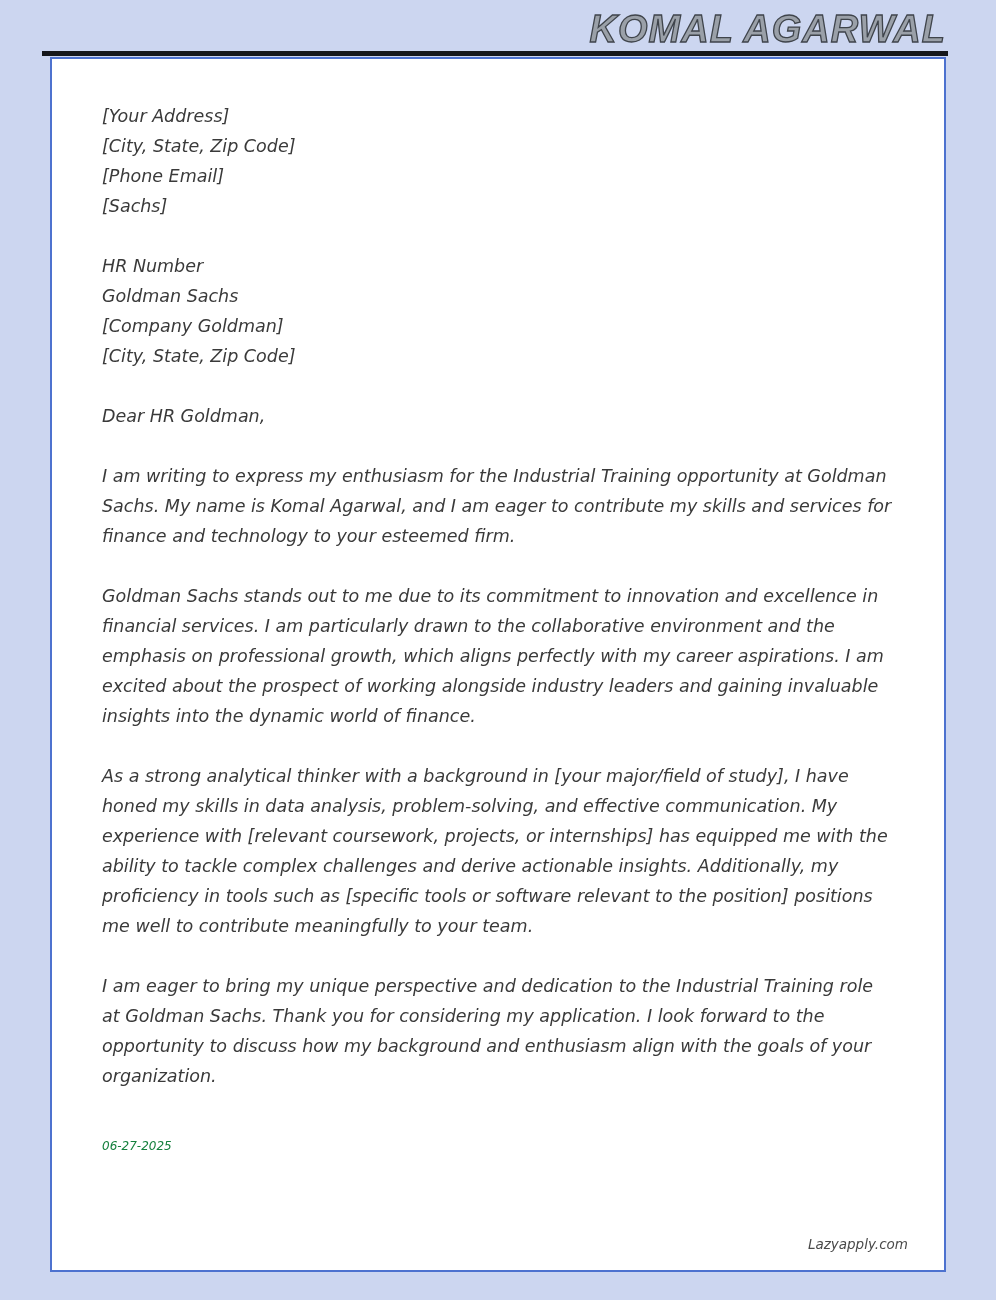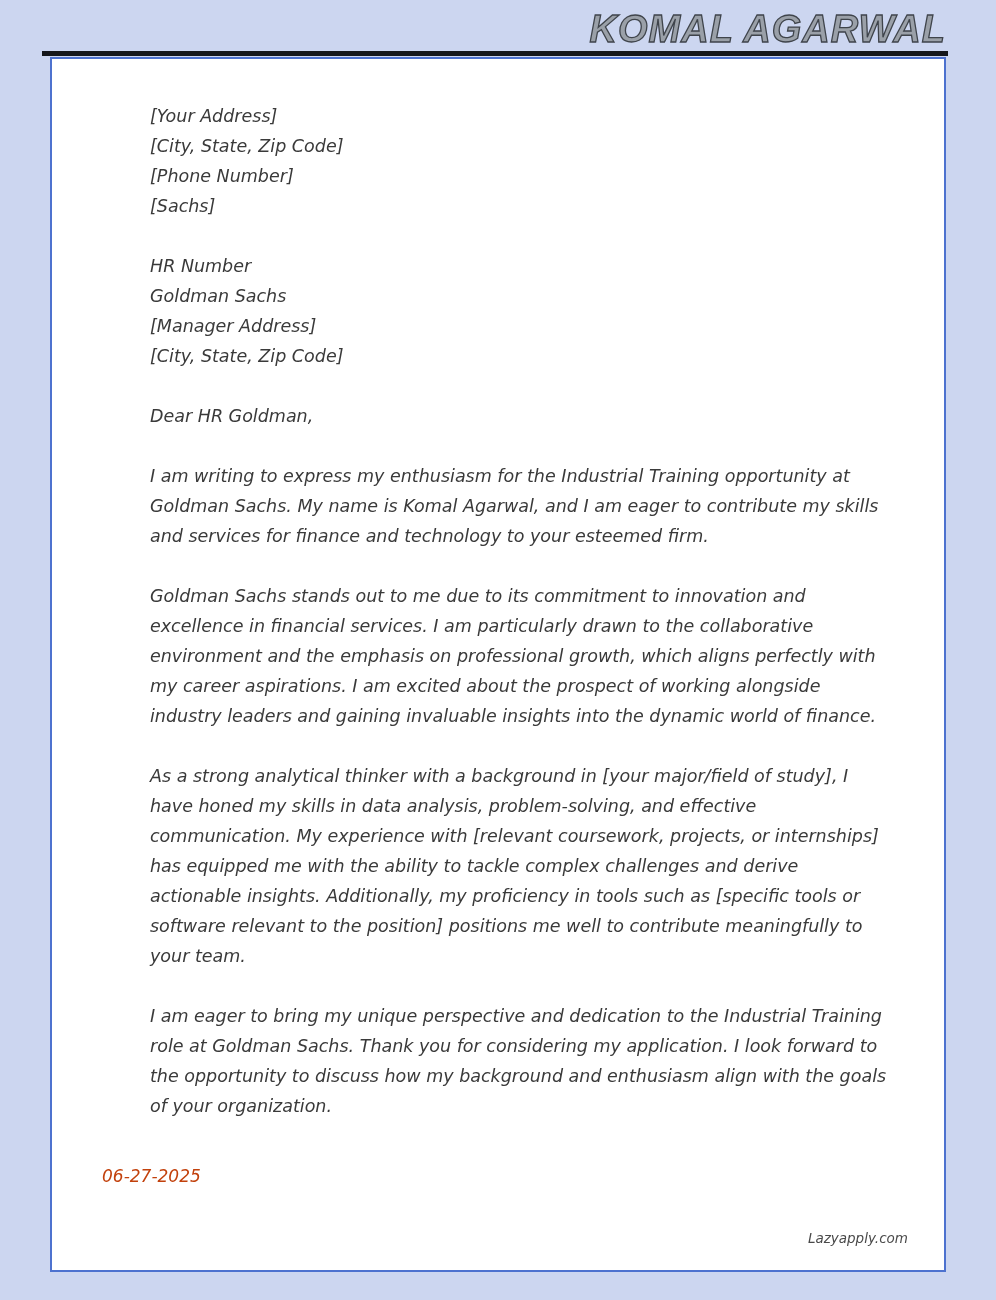--- a/index.html
+++ b/index.html
@@ -39,63 +39,62 @@
     width: 896px;
     height: 1215px;
     background: #ffffff;
     border: 2px solid #4d72cf;
     padding: 42px 50px 20px 50px;
   }
   .line, .para {
     font-size: 17.5px;
     line-height: 30px;
     color: #3a3a3a;
-    margin-left: 48px;
   }
   .block { margin-bottom: 30px; }
   .para { margin-bottom: 30px; max-width: 796px; }
   .date-link {
     display: inline-block;
     margin-top: 10px;
-    font-size: 17px;
+    font-size: 12px;
     line-height: 30px;
-    color: #c2410c;
+    color: #15803d;
     text-decoration: none;
     cursor: pointer;
   }
   .watermark {
     position: absolute;
     right: 36px;
-    bottom: 24px;
+    bottom: 18px;
     font-size: 13.5px;
     color: #4a4a4a;
   }
 </style>
 </head>
 <body>
 
 <div class="header">
   <div class="header-name">KOMAL AGARWAL</div>
 </div>
 
 <div class="top-rule"></div>
 
 <div class="page">
 
   <div class="block">
     <div class="line">[Your Address]</div>
     <div class="line">[City, State, Zip Code]</div>
-    <div class="line">[Phone Number]</div>
+    <div class="line">[Phone Email]</div>
     <div class="line">[Sachs]</div>
   </div>
 
   <div class="block">
     <div class="line">HR Number</div>
     <div class="line">Goldman Sachs</div>
-    <div class="line">[Manager Address]</div>
+    <div class="line">[Company Goldman]</div>
     <div class="line">[City, State, Zip Code]</div>
   </div>
 
   <div class="block">
     <div class="line">Dear HR Goldman,</div>
   </div>
 
   <p class="para">I am writing to express my enthusiasm for the Industrial Training opportunity at Goldman Sachs. My name is Komal Agarwal, and I am eager to contribute my skills and services for finance and technology to your esteemed firm.</p>
   <p class="para">Goldman Sachs stands out to me due to its commitment to innovation and excellence in financial services. I am particularly drawn to the collaborative environment and the emphasis on professional growth, which aligns perfectly with my career aspirations. I am excited about the prospect of working alongside industry leaders and gaining invaluable insights into the dynamic world of finance.</p>
   <p class="para">As a strong analytical thinker with a background in [your major/field of study], I have honed my skills in data analysis, problem-solving, and effective communication. My experience with [relevant coursework, projects, or internships] has equipped me with the ability to tackle complex challenges and derive actionable insights. Additionally, my proficiency in tools such as [specific tools or software relevant to the position] positions me well to contribute meaningfully to your team.</p>

